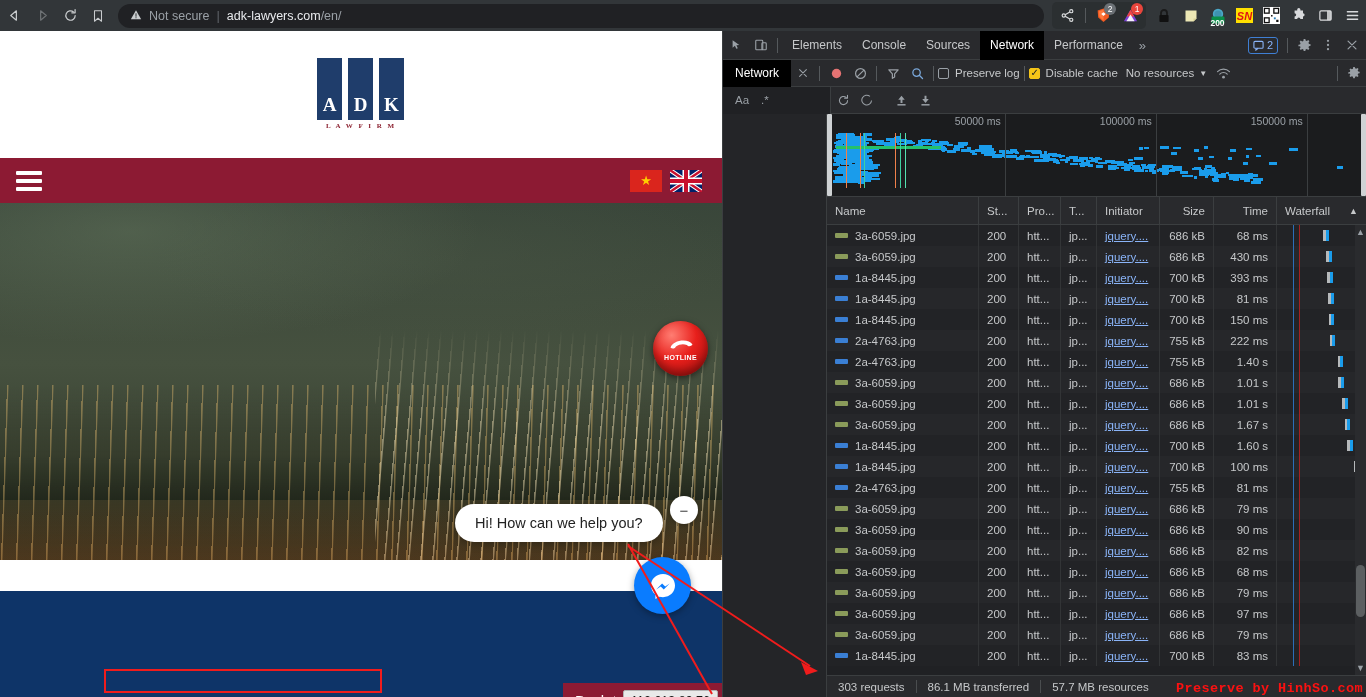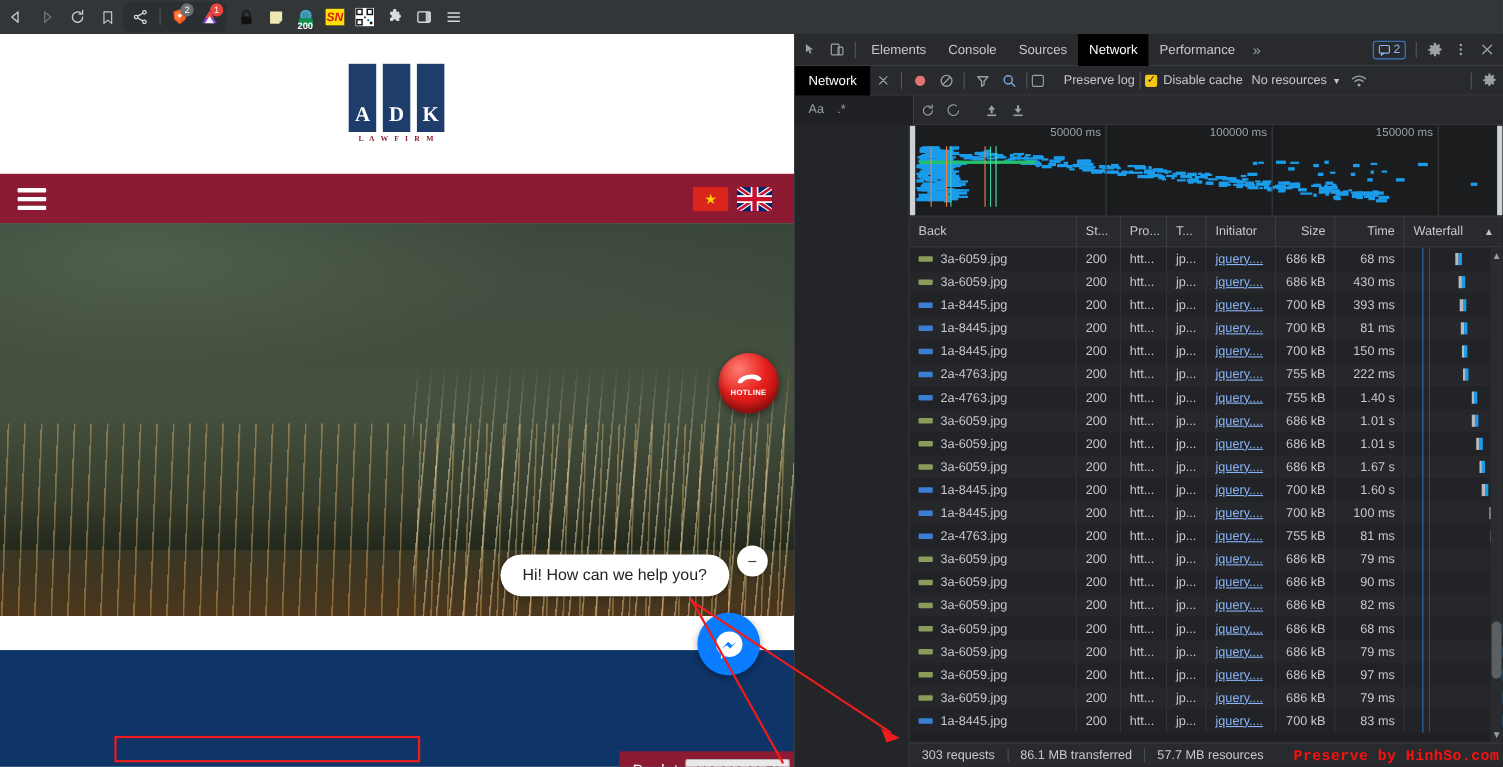--- a/index.html
+++ b/index.html
@@ -233,20 +233,32 @@
         <path d="M13 8 A5 5 0 1 1 11.2 4.2" fill="none" stroke="currentColor" stroke-width="1.3" stroke-linecap="round"></path>
         <path d="M12.9 1.6 L12.9 5.1 L9.4 5.1" fill="none" stroke="currentColor" stroke-width="1.3" stroke-linecap="round" stroke-linejoin="round"></path>
       </svg>
   </div>
   <div class="nav-btn">
     <svg width="14" height="14" viewBox="0 0 16 16">
         <path d="M4 2 h8 v12 l-4 -3.4 l-4 3.4 Z" fill="none" stroke="currentColor" stroke-width="1.2" stroke-linejoin="round"></path>
       </svg>
   </div>
 
+  <div id="omnibox">
+    <span class="warn-tri">
+      <svg width="12" height="12" viewBox="0 0 14 14">
+          <path d="M7 1.6 L13 12 L1 12 Z" fill="currentColor"></path>
+          <rect x="6.4" y="5" width="1.2" height="4" fill="#323639"></rect>
+          <rect x="6.4" y="9.6" width="1.2" height="1.2" fill="#323639"></rect>
+        </svg>
+    </span>
+    <span class="not-secure">Not secure</span>
+    <span class="url-sep">|</span>
+    <span class="url-txt"><span>adk-lawyers.com</span><span class="dim">/en/</span></span>
+  </div>
 
   <div id="chrome-right">
     <div id="brave-group">
       <div class="tb-icon">
         <svg width="15" height="15" viewBox="0 0 16 16" fill="none" stroke="currentColor" stroke-width="1.25">
             <circle cx="12" cy="3.4" r="1.7"></circle>
             <circle cx="4" cy="8" r="1.7"></circle>
             <circle cx="12" cy="12.6" r="1.7"></circle>
             <path d="M5.5 7.1 L10.5 4.3 M5.5 8.9 L10.5 11.7"></path>
           </svg>
@@ -465,21 +477,21 @@
         </svg>
     </div>
     <div class="dt-ic">
       <svg width="13" height="13" viewBox="0 0 14 14" fill="none" stroke="#7aa7d9" stroke-width="1.4">
           <circle cx="6" cy="6" r="4"></circle>
           <path d="M9.2 9.2 L12.4 12.4" stroke-linecap="round"></path>
         </svg>
     </div>
     <div class="vdiv"></div>
     <span class="chk"></span>
-    <span class="tb-label" style="margin-left:18px">Preserve log</span>
+    <span class="tb-label" style="margin-left:6px">Preserve log</span>
     <div class="vdiv"></div>
     <span class="chk on"></span>
     <span class="tb-label" style="margin-left:6px">Disable cache</span>
     <div id="throttle" style="margin-left:8px">
       <span>No resources</span>
       <span style="font-size:8px;">▼</span>
     </div>
     <div class="dt-ic" style="margin-left:4px">
       <svg width="15" height="13" viewBox="0 0 16 14" fill="none" stroke="currentColor" stroke-width="1.3" stroke-linecap="round">
           <path d="M1.6 5 A9 9 0 0 1 14.4 5"></path>
@@ -989,21 +1001,21 @@
           <div class="ov-evline" style="left: 13.6%; background: rgb(85, 224, 176);"></div>
         </div>
       <div class="ov-handle" style="left:0"></div>
       <div class="ov-handle" style="right:0"></div>
     <div class="ov-gl" style="left: 33%;"></div>
         <div class="ov-gl" style="left: 61%;"></div>
         <div class="ov-gl" style="left: 89%;"></div>
       </div>
 
     <div id="net-header">
-      <div class="nh" style="width:152px">Back</div>
+      <div class="nh" style="width:152px">Name</div>
       <div class="nh" style="width:40px">St...</div>
       <div class="nh" style="width:42px">Pro...</div>
       <div class="nh" style="width:36px">T...</div>
       <div class="nh" style="width:63px">Initiator</div>
       <div class="nh" style="width:54px;justify-content:flex-end">Size</div>
       <div class="nh" style="width:63px;justify-content:flex-end">Time</div>
       <div class="nh" style="flex:1;justify-content:space-between;border-right:none">
         <span>Waterfall</span>
         <span style="font-size:9px">▲</span>
       </div>

